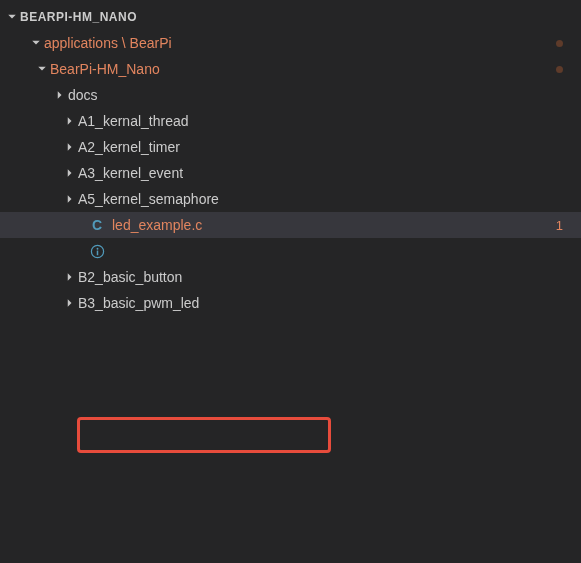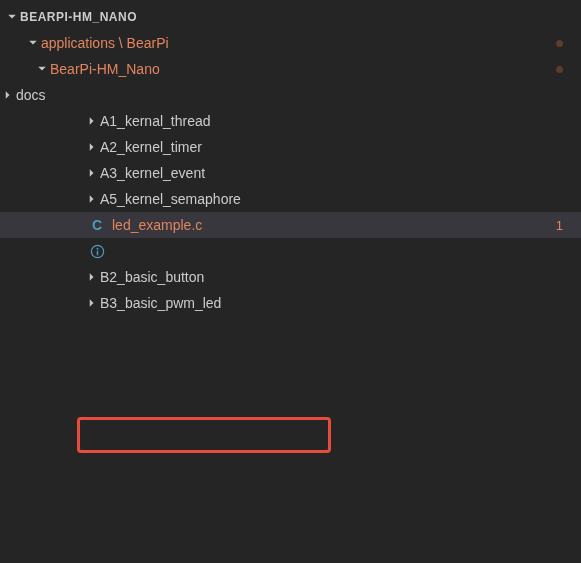--- a/index.html
+++ b/index.html
@@ -74,24 +74,24 @@
       border-radius: 50%;
       background-color: #5e3b2a;
     }
     .badge {
       position: absolute;
       right: 18px;
       color: #e2855f;
       font-size: 13px;
     }
     .indent-0 { padding-left: 4px; }
-    .indent-1 { padding-left: 18px; margin-left: 7px; }
+    .indent-1 { padding-left: 28px; }
     .indent-2 { padding-left: 34px; }
-    .indent-3 { }
-    .indent-4 { padding-left: 84px; }
+    .indent-3 { padding-left: 52px; }
+    .indent-4 { padding-left: 62px; }
     .file-indent-5 { padding-left: 88px; }
     .c-icon {
       color: #519aba;
       font-weight: bold;
       font-size: 14px;
     }
     .info-icon {
       color: #519aba;
     }
     .gn-icon svg {

